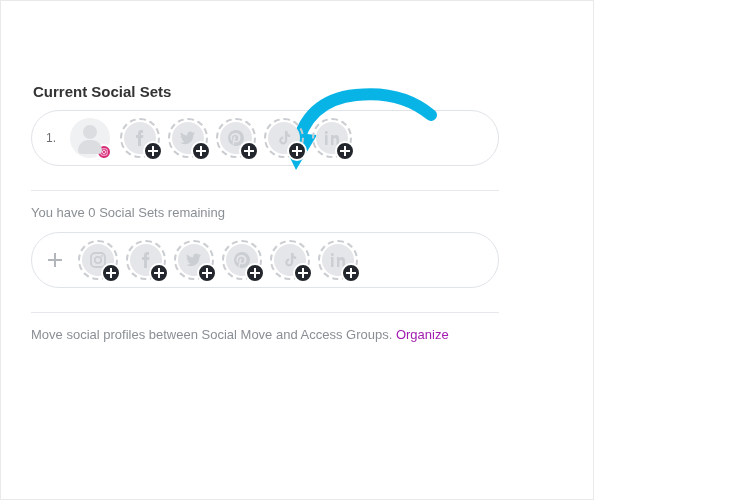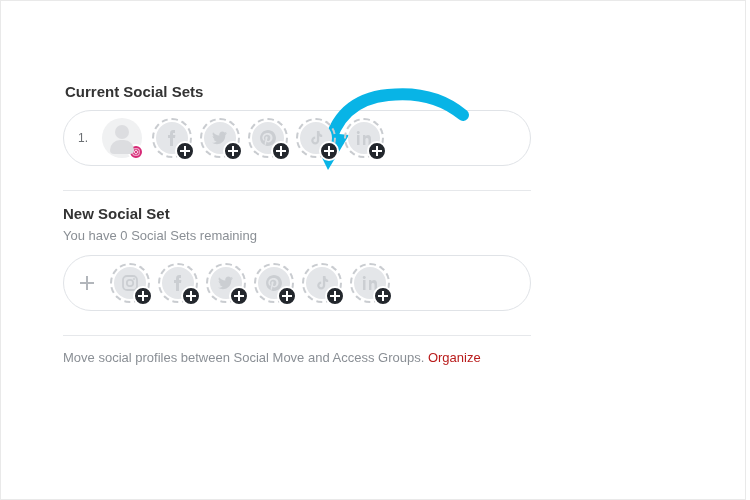--- a/index.html
+++ b/index.html
@@ -1,19 +1,19 @@
 <!DOCTYPE html>
 <html><head>
 <meta charset="utf-8">
 <style>
   * { box-sizing: border-box; margin: 0; padding: 0; }
   html, body { width: 750px; height: 500px; font-family: -apple-system, "Helvetica Neue", Arial, sans-serif; background: #ffffff; }
   .frame {
     position: relative;
-    width: 746px; height: 500px;
+    width: 594px; height: 500px;
     border: 1px solid #e9e9e9;
     background: #fff;
     padding: 28px 30px;
   }
   .content { position: relative; width: 620px; margin: 0 auto; }
   .section-title {
     font-size: 15px; font-weight: 700; color: #333;
     margin: 54px 0 10px 2px;
   }
   .pill {
@@ -114,21 +114,21 @@
     margin-bottom: 6px;
   }
   .subtext {
     font-size: 13px; color: #8a8f95;
     margin-bottom: 12px;
   }
   .organize-text {
     font-size: 13px; color: #8a8f95;
   }
   .organize-link {
-    color: #b91c1c; cursor: pointer;
+    color: #a21caf; cursor: pointer;
   }
   
   .arrow {
     position: absolute;
     top: 2px;
     left: 230px;
     pointer-events: none;
   }
 </style>
 </head>
@@ -197,21 +197,20 @@
           <svg width="16" height="16" viewBox="0 0 16 16">
               <path d="M3.5 5H1v10h2.5V5zM2.3 1C1.4 1 .8 1.6.8 2.5S1.4 4 2.3 4s1.5-.6 1.5-1.5S3.1 1 2.3 1zM15 15h-2.5V10c0-1.2-.4-2-1.5-2-.8 0-1.3.6-1.5 1.1-.1.2-.1.5-.1.7V15H7V5h2.4v1.4C9.8 5.8 10.5 5 12 5c2 0 3 1.3 3 4.1V15z" fill="#b8bcc1"></path>
             </svg>
         </span>
         <span class="add"></span>
       </span>
     </div>
 
     <div class="divider"></div>
 
-    <div class="subhead">New Social Set</div>
     <div class="subtext">You have 0 Social Sets remaining</div>
 
     <div class="pill">
       <span class="add-row-plus"></span>
 
       <span class="slot">
         <span class="dashed"></span>
         <span class="inner">
           <svg width="16" height="16" viewBox="0 0 16 16">
               <rect x="1" y="1" width="14" height="14" rx="4" fill="none" stroke="#b8bcc1" stroke-width="1.8"></rect>

